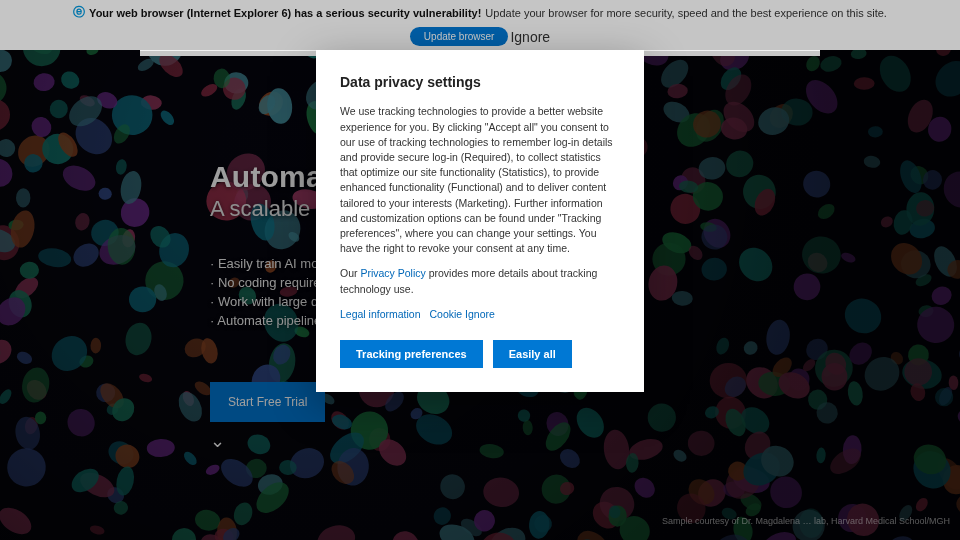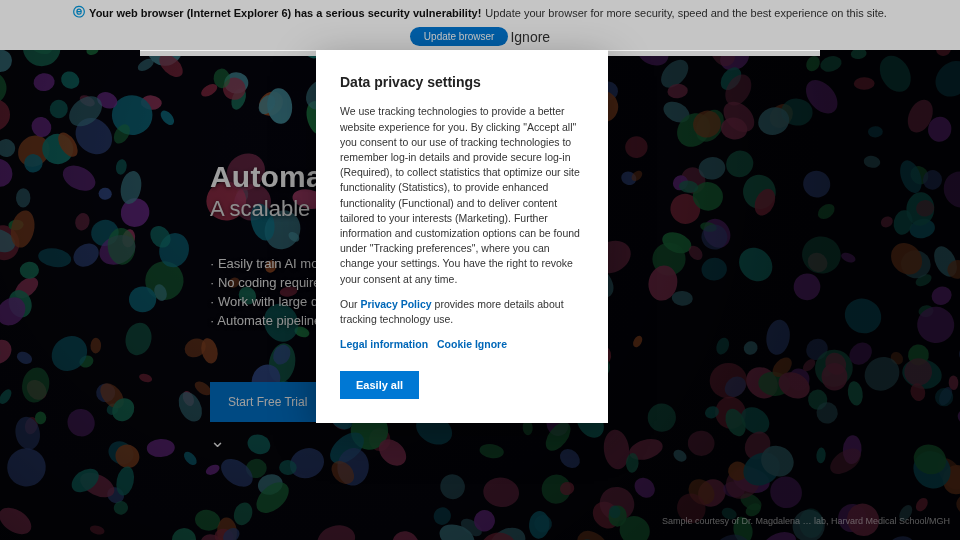--- a/index.html
+++ b/index.html
@@ -74,27 +74,27 @@
   
   .sub-banner {
     position: absolute; top: 50px; left: 140px; right: 140px; height: 6px;
     background: #fff; z-index: 30;
     border-top: 1px solid rgba(0,0,0,.05);
   }
   .sub-banner-dim { position:absolute; inset:0; background: rgba(0,0,0,.22); }
 
   
   .modal {
-    position: absolute; left: 316px; top: 50px; width: 292px;
+    position: absolute; left: 316px; top: 50px; width: 328px;
     background: #fff; z-index: 40; padding: 22px 24px 24px 24px;
     box-shadow: 0 12px 40px rgba(0,0,0,.35);
     font-size: 10.5px; color: #333; line-height: 1.45;
   }
   .modal h3 { font-size: 14px; font-weight: 600; color: #222; margin-bottom: 12px; }
-  .modal a { color: #0067b8; text-decoration: none; font-weight: 700; }
+  .modal a { color: #0067b8; text-decoration: none; font-weight: 400; }
   .modal .links { margin-top: 10px; }
   .modal .btn-row { margin-top: 18px; display: flex; gap: 10px; }
   .modal-btn {
     background: #0078d4; color: #fff; border: none; padding: 8px 16px;
     font-size: 11px; font-weight: 600; cursor: pointer;
   }
   .modal-btn.secondary { background: #0078d4; }
   .gap { display:inline-block; width:6px; }
 </style>
 </head>
@@ -646,15 +646,16 @@
   <h3>Data privacy settings</h3>
   <p>We use tracking technologies to provide a better website experience for you. By clicking "Accept all" you consent to our use of tracking technologies to remember log-in details and provide secure log-in (Required), to collect statistics that optimize our site functionality (Statistics), to provide enhanced functionality (Functional) and to deliver content tailored to your interests (Marketing). Further information and customization options can be found under "Tracking preferences", where you can change your settings. You have the right to revoke your consent at any time.</p>
   <p style="margin-top:10px;">
     <span>Our </span><a href="#">Privacy Policy</a><span> provides more details about tracking technology use.</span>
   </p>
   <p class="links">
     <a href="#">Legal information</a><span class="gap"></span>
     <a href="#">Cookie Ignore</a>
   </p>
   <div class="btn-row">
+    <button class="modal-btn secondary">Tracking preferences</button>
     <button class="modal-btn">Easily all</button>
   </div>
 </div>
 
 </body></html>

